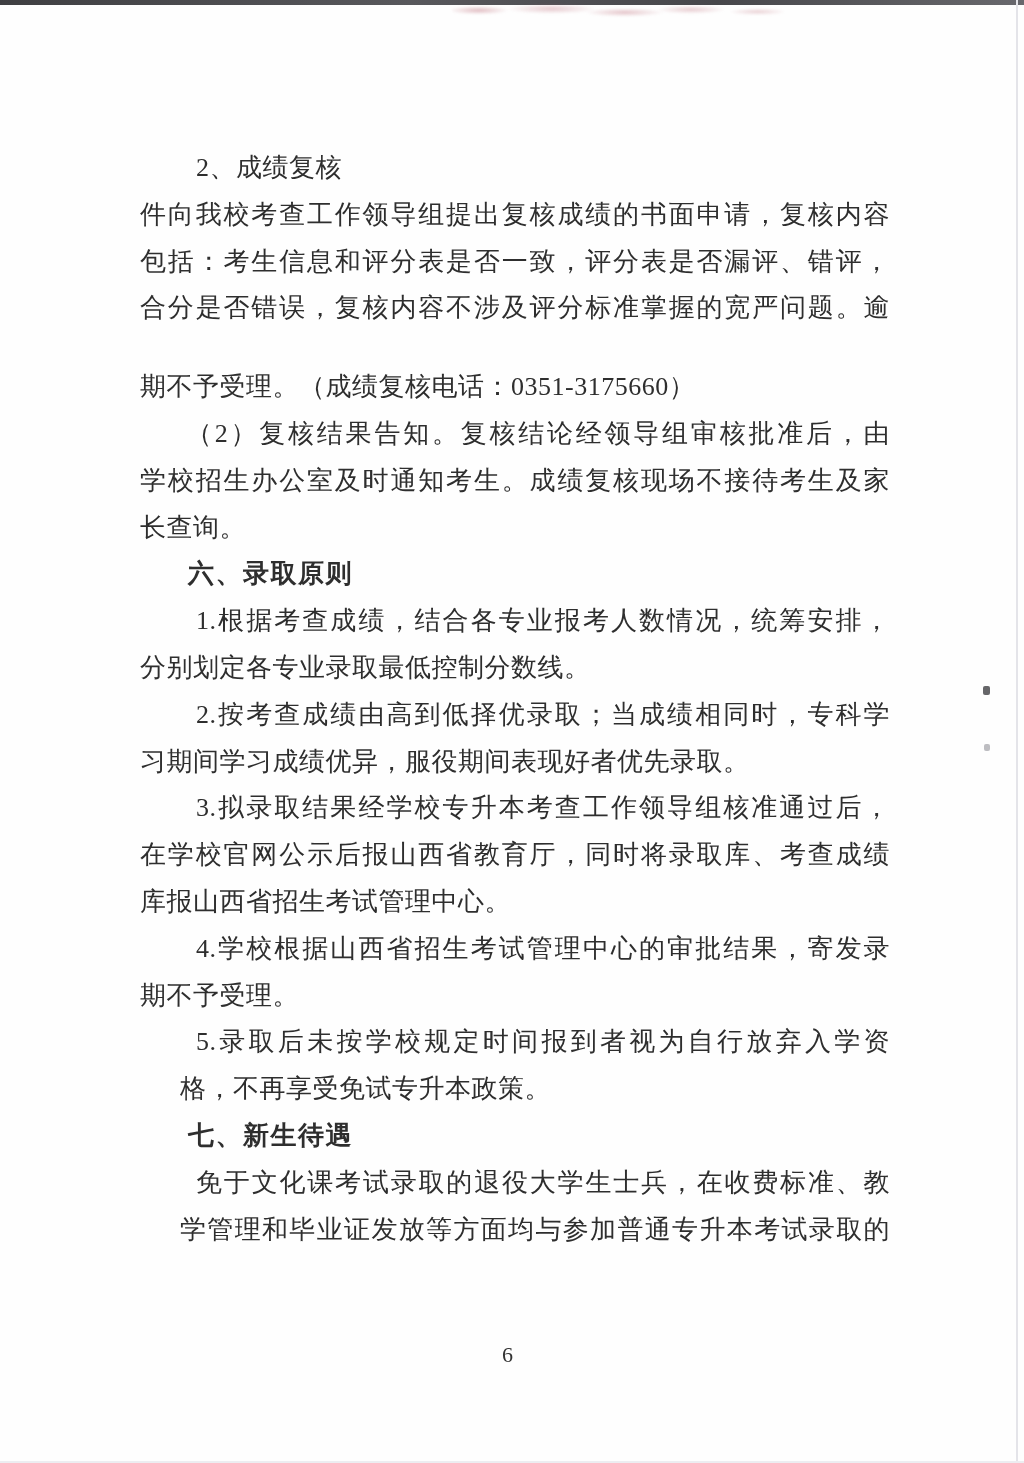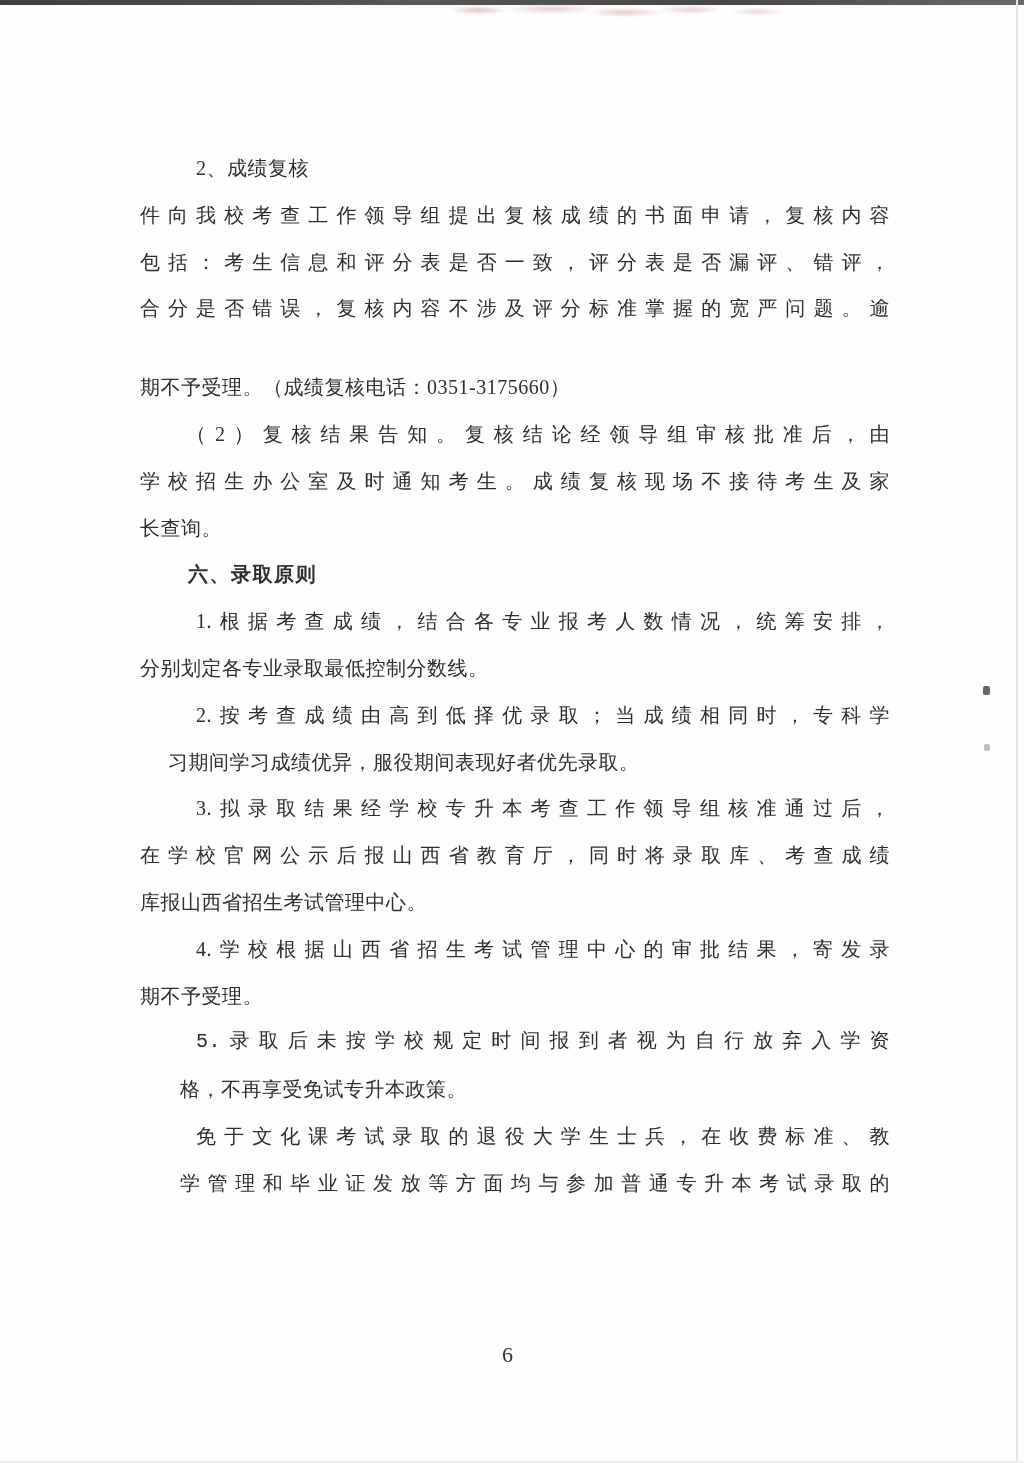--- a/index.html
+++ b/index.html
@@ -67,21 +67,21 @@
   
   .content {
     position: absolute;
     left: 140px; top: 145px;
     width: 750px;
     color: #2e2e2e;
   }
   .line {
     height: 46.8px;
     line-height: 46.8px;
-    font-size: 20px;
+    font-size: 26px;
     letter-spacing: 0.5px;
     text-align: left;
     overflow: hidden;
   }
   .line.j {
     text-align: justify;
     text-align-last: justify;
   }
   .line.b {
     font-weight: 700;
@@ -113,26 +113,27 @@
       <div class="line j" style="padding-left: 0px;">包括：考生信息和评分表是否一致，评分表是否漏评、错评，</div>
       <div class="line j" style="padding-left: 0px;">合分是否错误，复核内容不涉及评分标准掌握的宽严问题。逾</div>
       <div class="line" style="padding-left: 0px; margin-top: 32px;">期不予受理。（成绩复核电话：0351-3175660）</div>
       <div class="line j" style="padding-left: 46px;">（2）复核结果告知。复核结论经领导组审核批准后，由</div>
       <div class="line j" style="padding-left: 0px;">学校招生办公室及时通知考生。成绩复核现场不接待考生及家</div>
       <div class="line" style="padding-left: 0px;">长查询。</div>
       <div class="line b" style="padding-left: 48px;">六、录取原则</div>
       <div class="line j" style="padding-left: 56px;">1.根据考查成绩，结合各专业报考人数情况，统筹安排，</div>
       <div class="line" style="padding-left: 0px;">分别划定各专业录取最低控制分数线。</div>
       <div class="line j" style="padding-left: 56px;">2.按考查成绩由高到低择优录取；当成绩相同时，专科学</div>
-      <div class="line" style="padding-left: 0px; margin-left: 28px;">习期间学习成绩优异，服役期间表现好者优先录取。</div>
+      <div class="line" style="padding-left: 0px;">习期间学习成绩优异，服役期间表现好者优先录取。</div>
       <div class="line j" style="padding-left: 56px;">3.拟录取结果经学校专升本考查工作领导组核准通过后，</div>
       <div class="line j" style="padding-left: 0px;">在学校官网公示后报山西省教育厅，同时将录取库、考查成绩</div>
       <div class="line" style="padding-left: 0px;">库报山西省招生考试管理中心。</div>
       <div class="line j" style="padding-left: 56px;">4.学校根据山西省招生考试管理中心的审批结果，寄发录</div>
       <div class="line" style="padding-left: 0px;">期不予受理。</div>
-      <div class="line j" style="padding-left: 56px; font-family: Liberation Mono, monospace;">5.录取后未按学校规定时间报到者视为自行放弃入学资</div>
+      <div class="line j" style="padding-left: 56px;">5.录取后未按学校规定时间报到者视为自行放弃入学资</div>
       <div class="line" style="padding-left: 0px; margin-left: 40px;">格，不再享受免试专升本政策。</div>
+      <div class="line b" style="padding-left: 48px;">七、新生待遇</div>
       <div class="line j" style="padding-left: 56px;">免于文化课考试录取的退役大学生士兵，在收费标准、教</div>
       <div class="line j" style="padding-left: 0px; margin-left: 40px;">学管理和毕业证发放等方面均与参加普通专升本考试录取的</div>
     </main>
 
   <div class="page-number">6</div>
 </div>
 
 </body></html>

